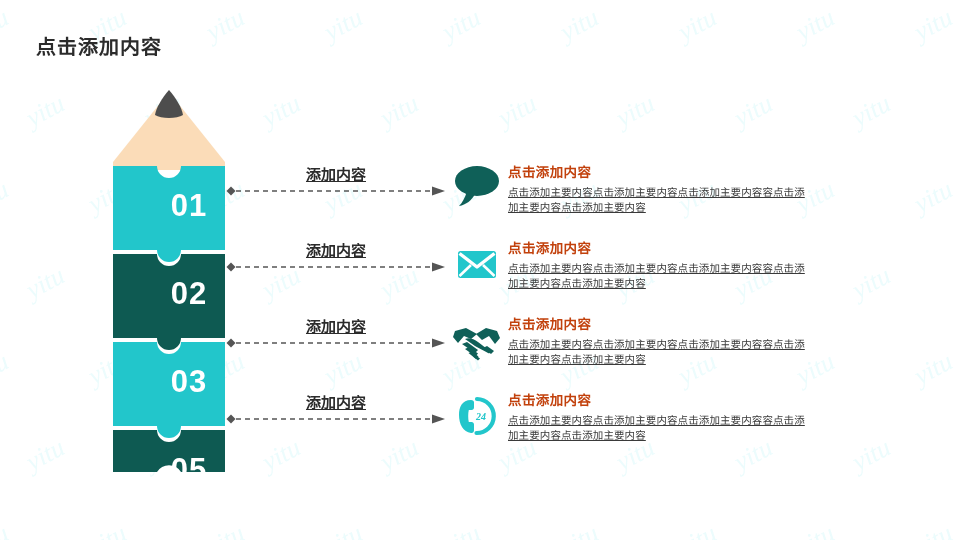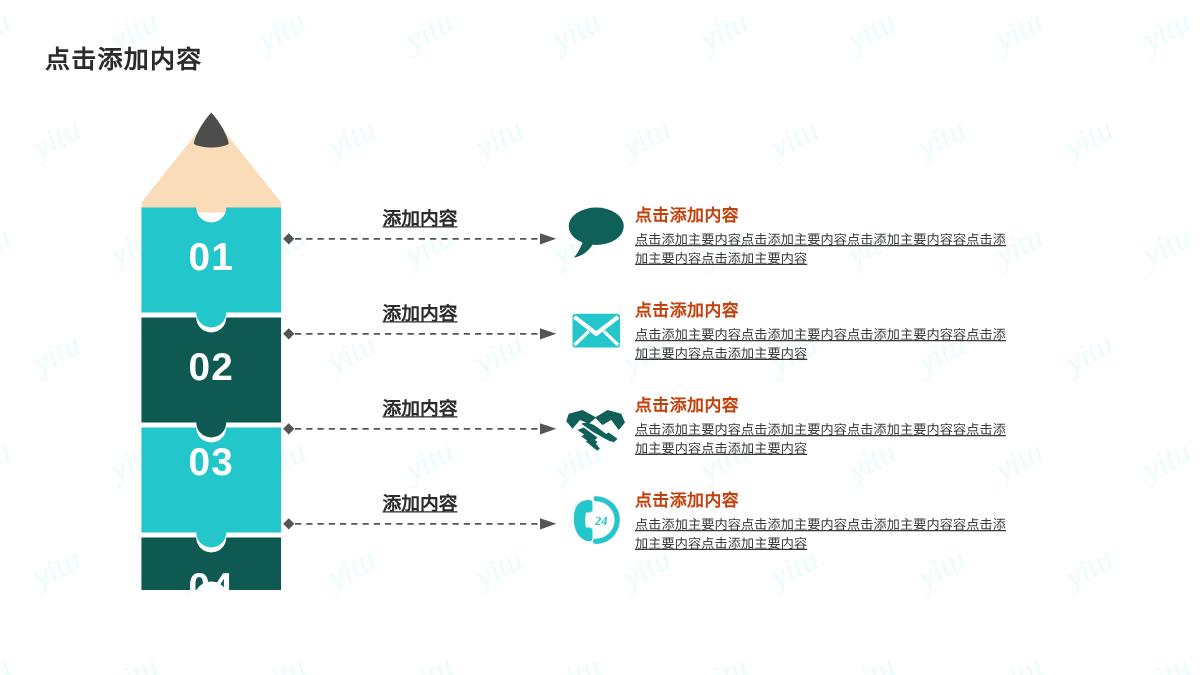--- a/index.html
+++ b/index.html
@@ -55,20 +55,21 @@
   .seg-num{
     position:absolute;
     left:0;width:112px;
     text-align:center;
     font-family:"Liberation Sans","DejaVu Sans",sans-serif;
     font-size:31px;
     font-weight:bold;
     color:#ffffff;
     letter-spacing:1px;
     pointer-events:none;
+    padding-left:20px;
   }
 
   
   .row{position:absolute;left:225px;}
 
   .conn{
     position:absolute;
     left:0;
     width:222px;height:18px;
   }
@@ -195,22 +196,22 @@
 
       <path fill="#0e5a52" d="M0 170 H44 a12 12 0 0 0 24 0 H112 V254 H68 a12 12 0 0 1 -24 0 H0 Z"></path>
 
       <path fill="#22c6cb" d="M0 258 H44 a12 12 0 0 0 24 0 H112 V342 H68 a12 12 0 0 1 -24 0 H0 Z"></path>
 
       <path fill="#0e5a52" d="M0 346 H44 a12 12 0 0 0 24 0 H112 V388 H68 a14 14 0 0 0 -24 0 H0 Z"></path>
     </svg>
 
     <div class="seg-num" style="top:104px">01</div>
     <div class="seg-num" style="top:192px">02</div>
-    <div class="seg-num" style="top:268px">03</div>
-    <div class="seg-num" style="top:368px">04</div>
+    <div class="seg-num" style="top:280px">03</div>
+    <div class="seg-num" style="top:368px">05</div>
   </div>
 
   <div class="row" style="top:163px">
     <div class="conn-label" style="top:0">添加内容</div>
     <div class="conn" style="top:22px">
       <svg width="222" height="12" viewBox="0 0 222 12" xmlns="http://www.w3.org/2000/svg">
         <path d="M6 1.5 L10.5 6 L6 10.5 L1.5 6 Z" fill="#555555"></path>
         <line x1="11" y1="6" x2="207" y2="6" stroke="#555555" stroke-width="1.4" stroke-dasharray="5 4"></line>
         <path d="M207 1.5 L220 6 L207 10.5 Z" fill="#555555"></path>
       </svg>

